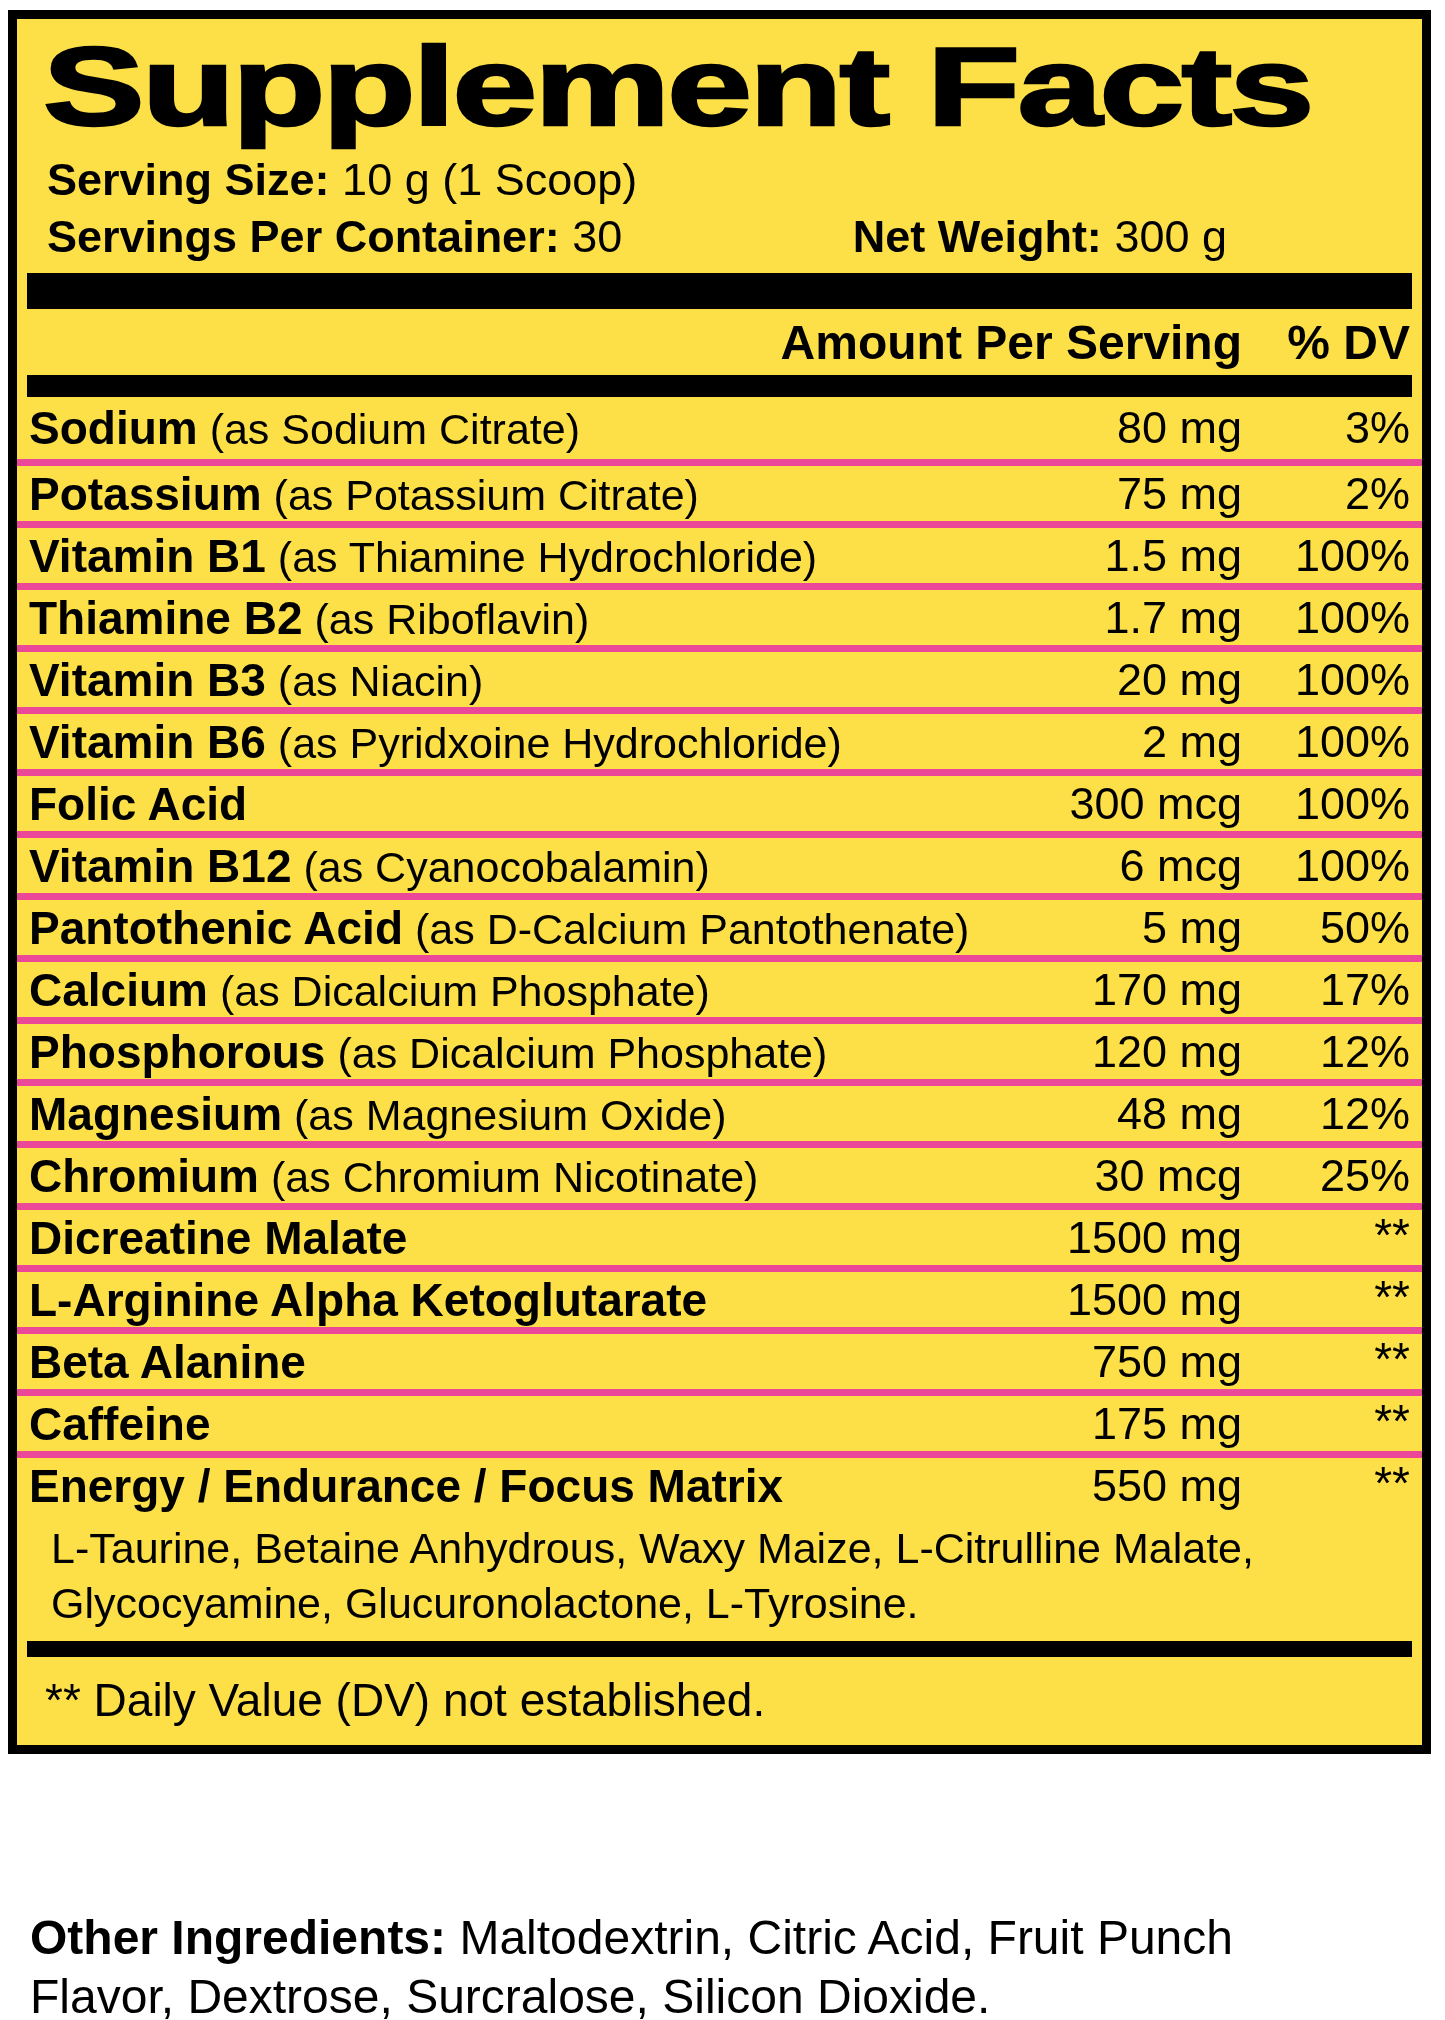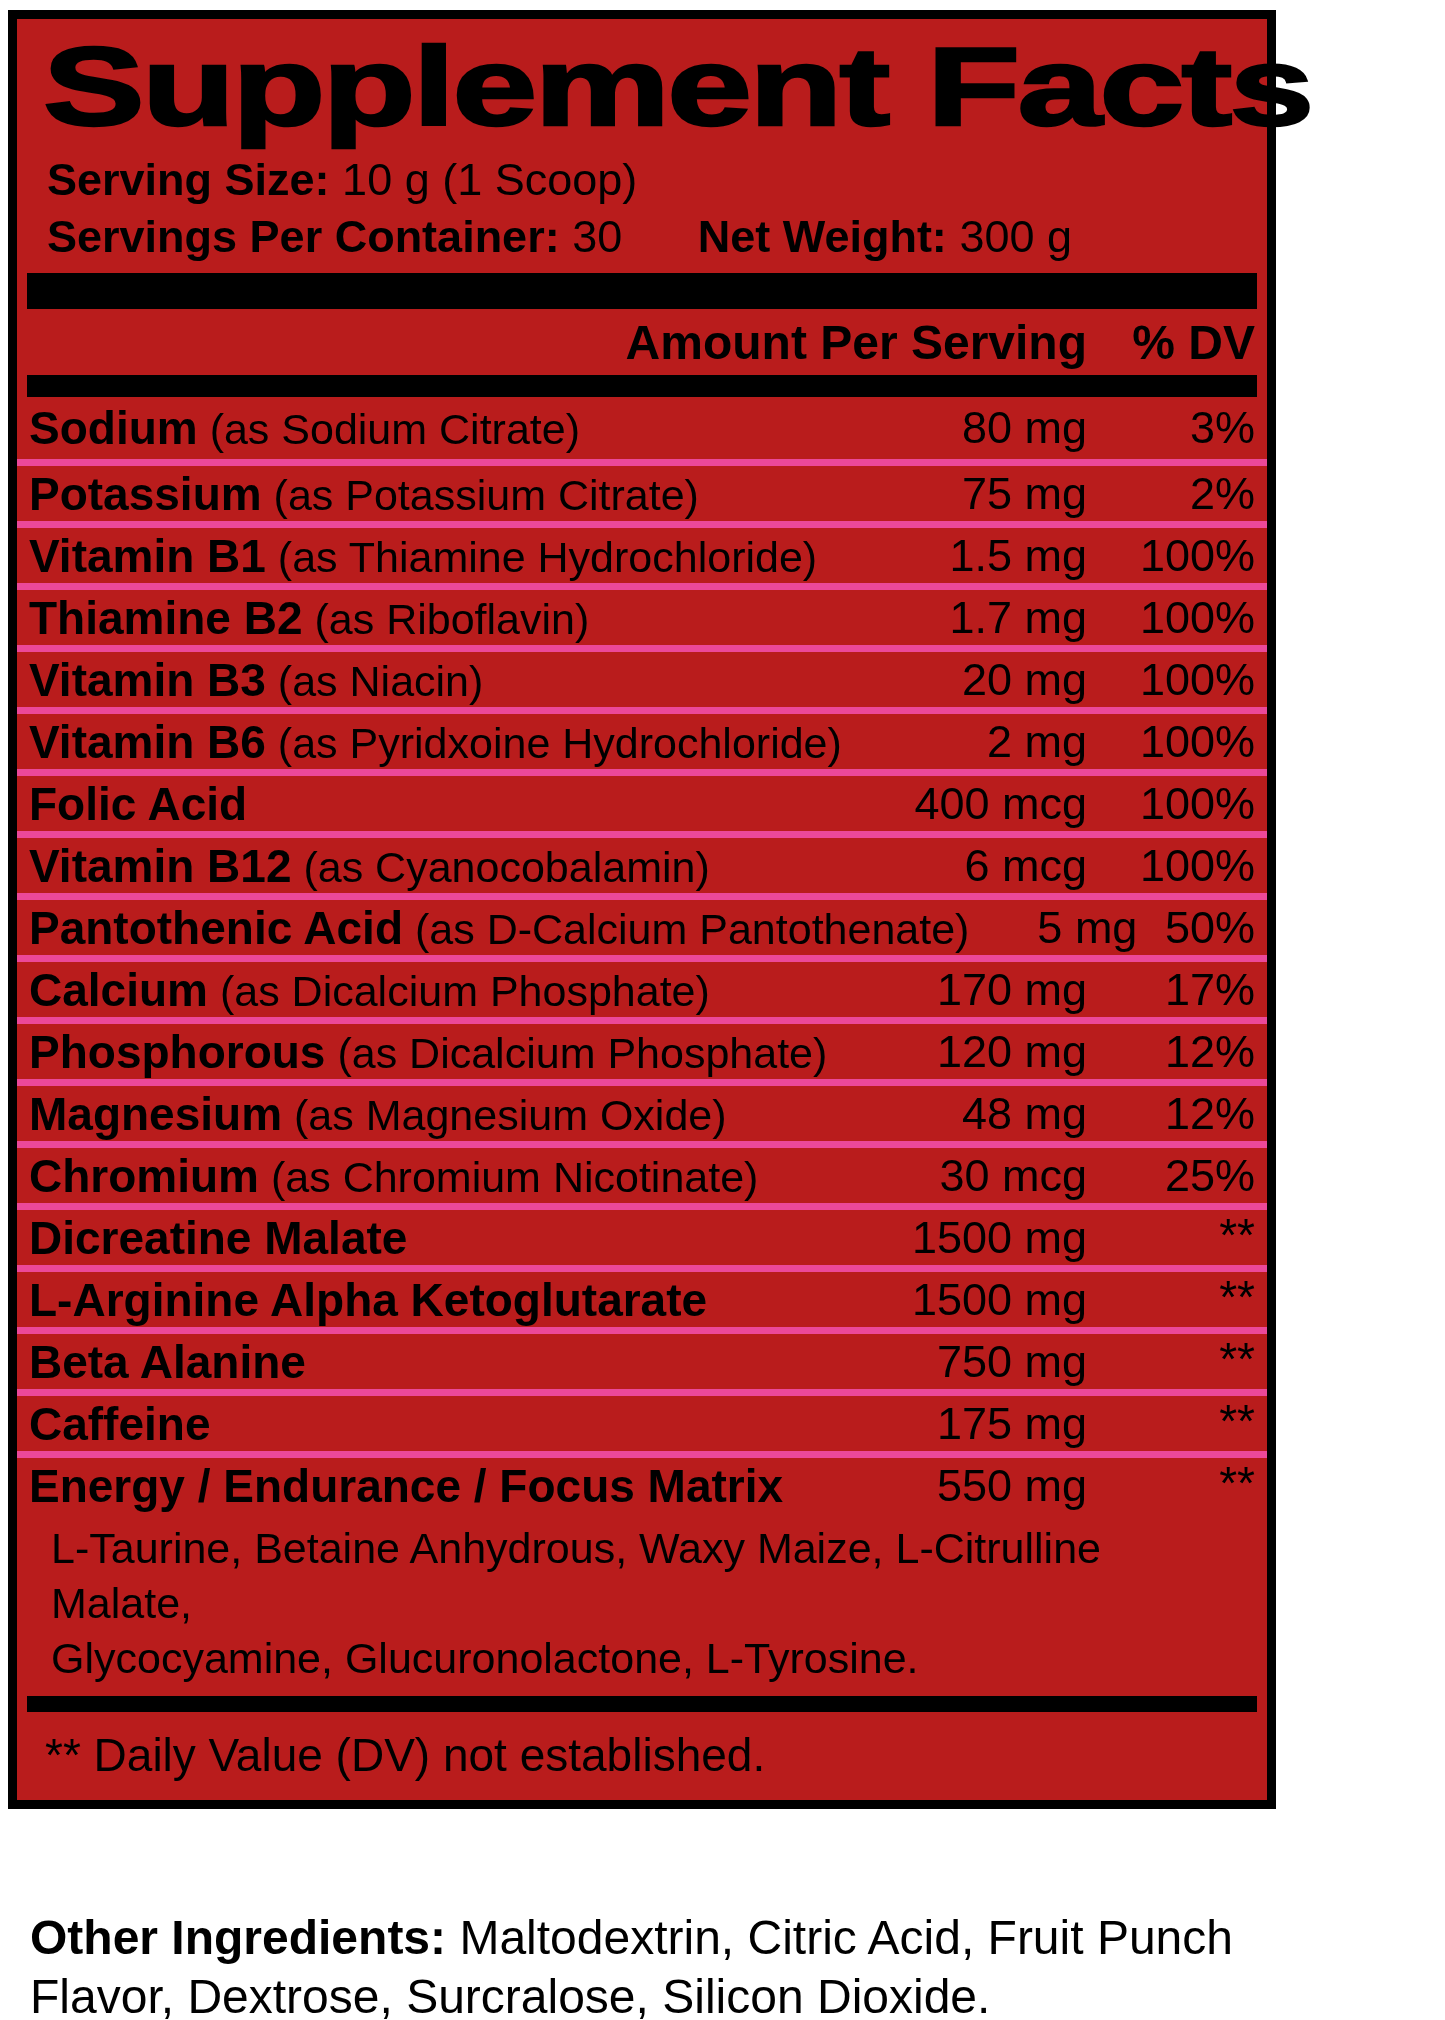--- a/index.html
+++ b/index.html
@@ -7,23 +7,23 @@
     width: 1445px;
     background: #ffffff;
     font-family: "Liberation Sans", sans-serif;
     color: #000;
   }
   .sheet { position: relative; width: 1445px; height: 2020px; background: #fff; overflow: hidden; }
 
   .box {
     position: absolute;
     left: 8px; top: 10px;
-    width: 1268px;
+    width: 1423px;
     border: 9px solid #000;
-    background: #b91c1c;
+    background: #fde047;
   }
 
   .title {
     margin: 12px 0 0 26px;
     font-size: 112px;
     font-weight: bold;
     line-height: 1.0;
     letter-spacing: -2px;
     white-space: nowrap;
     transform: scaleX(1.36);
@@ -152,21 +152,21 @@
       </div>
 
       <div class="row">
         <span class="name"><span class="n">Vitamin B6</span> <span>(as Pyridxoine Hydrochloride)</span></span>
         <span class="amount">2 mg</span>
         <span class="dv">100%</span>
       </div>
 
       <div class="row">
         <span class="name"><span class="n">Folic Acid</span> <span></span></span>
-        <span class="amount">400 mcg</span>
+        <span class="amount">300 mcg</span>
         <span class="dv">100%</span>
       </div>
 
       <div class="row">
         <span class="name"><span class="n">Vitamin B12</span> <span>(as Cyanocobalamin)</span></span>
         <span class="amount">6 mcg</span>
         <span class="dv">100%</span>
       </div>
 
       <div class="row">

